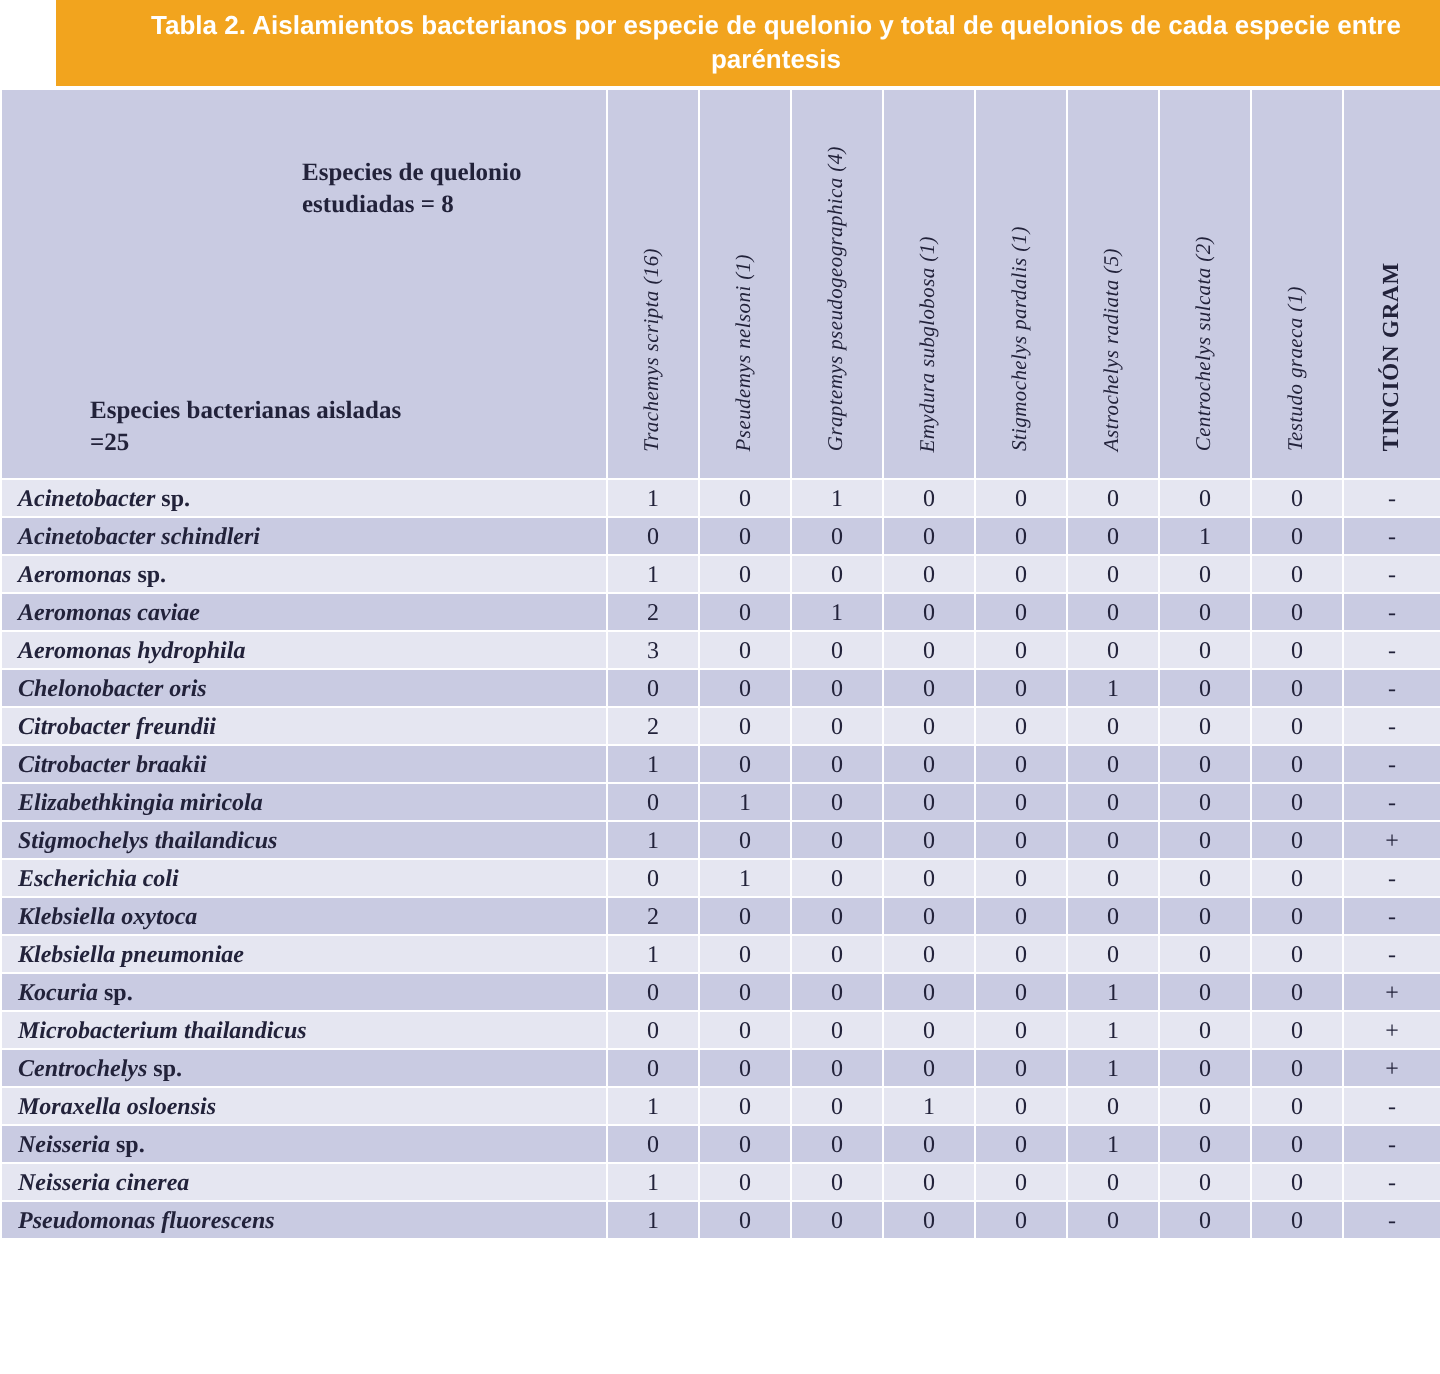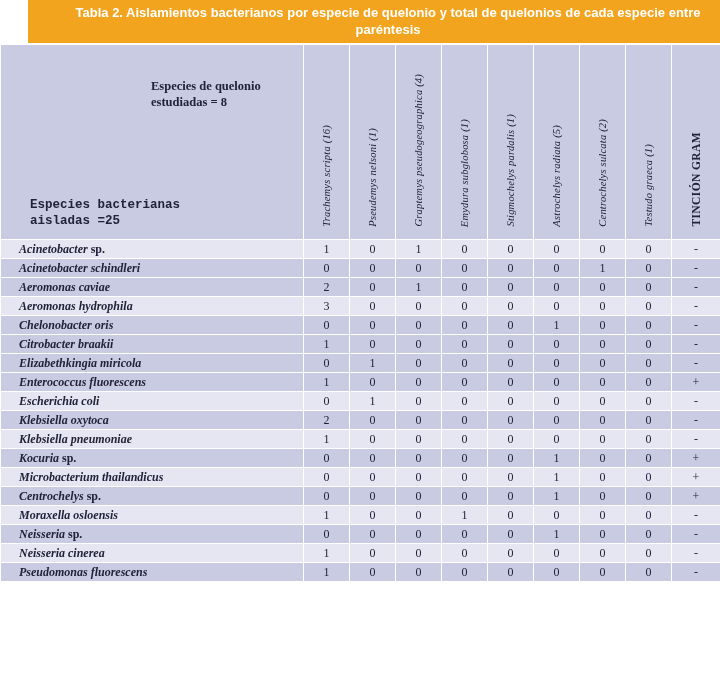--- a/index.html
+++ b/index.html
@@ -49,21 +49,21 @@
       #ffffff calc(50% + 1px),
       rgba(0,0,0,0) calc(50% + 1px));
   }
   .corner-text {
     position: absolute;
     font-weight: bold;
     font-size: 12.5px;
     line-height: 1.3;
   }
   .corner-text.top { left: 150px; top: 20px; width: 150px; margin-top: 13px; }
-  .corner-text.bottom { left: 29px; bottom: 10px; width: 175px; font-family: Liberation Mono, monospace; }
+  .corner-text.bottom { left: 44px; bottom: 10px; width: 175px; }
   td.rot { text-align: center; padding-bottom: 8px; }
   td.rot span {
     display: inline-block;
     writing-mode: vertical-rl;
     transform: rotate(180deg);
     white-space: nowrap;
     font-style: italic;
     font-size: 10.5px;
     letter-spacing: 0.2px;
   }
@@ -81,21 +81,21 @@
     text-align: center;
     white-space: nowrap;
   }
   tr.light td { background: #E5E6F1; }
   tr.dark  td { background: #C9CBE2; }
   td.name {
     text-align: left;
     padding-left: 8px;
     font-weight: bold;
   }
-  td.name .it { font-style: italic; margin-left: 10px; }
+  td.name .it { font-style: italic; }
 </style>
 </head>
 <body>
 
 <div class="titlebar">Tabla 2. Aislamientos bacterianos por especie de quelonio y total de quelonios de cada especie entre paréntesis</div>
 
 <table class="main">
   <colgroup>
     <col style="width:303px">
     <col style="width:46px">
@@ -143,20 +143,32 @@
         <td>0</td>
         <td>0</td>
         <td>0</td>
         <td>0</td>
         <td>0</td>
         <td>0</td>
         <td>1</td>
         <td>0</td>
         <td>-</td>
       </tr>
+      <tr class="light">
+        <td class="name"><span class="it">Aeromonas</span><span> sp.</span></td>
+        <td>1</td>
+        <td>0</td>
+        <td>0</td>
+        <td>0</td>
+        <td>0</td>
+        <td>0</td>
+        <td>0</td>
+        <td>0</td>
+        <td>-</td>
+      </tr>
       <tr class="dark">
         <td class="name"><span class="it">Aeromonas caviae</span></td>
         <td>2</td>
         <td>0</td>
         <td>1</td>
         <td>0</td>
         <td>0</td>
         <td>0</td>
         <td>0</td>
         <td>0</td>
@@ -179,20 +191,32 @@
         <td>0</td>
         <td>0</td>
         <td>0</td>
         <td>0</td>
         <td>0</td>
         <td>1</td>
         <td>0</td>
         <td>0</td>
         <td>-</td>
       </tr>
+      <tr class="light">
+        <td class="name"><span class="it">Citrobacter freundii</span></td>
+        <td>2</td>
+        <td>0</td>
+        <td>0</td>
+        <td>0</td>
+        <td>0</td>
+        <td>0</td>
+        <td>0</td>
+        <td>0</td>
+        <td>-</td>
+      </tr>
       <tr class="dark">
         <td class="name"><span class="it">Citrobacter braakii</span></td>
         <td>1</td>
         <td>0</td>
         <td>0</td>
         <td>0</td>
         <td>0</td>
         <td>0</td>
         <td>0</td>
         <td>0</td>
@@ -204,21 +228,21 @@
         <td>1</td>
         <td>0</td>
         <td>0</td>
         <td>0</td>
         <td>0</td>
         <td>0</td>
         <td>0</td>
         <td>-</td>
       </tr>
       <tr class="dark">
-        <td class="name"><span class="it">Enterococcus fluorescens</span></td>
+        <td class="name"><span class="it">Stigmochelys thailandicus</span></td>
         <td>1</td>
         <td>0</td>
         <td>0</td>
         <td>0</td>
         <td>0</td>
         <td>0</td>
         <td>0</td>
         <td>0</td>
         <td>+</td>
       </tr>

